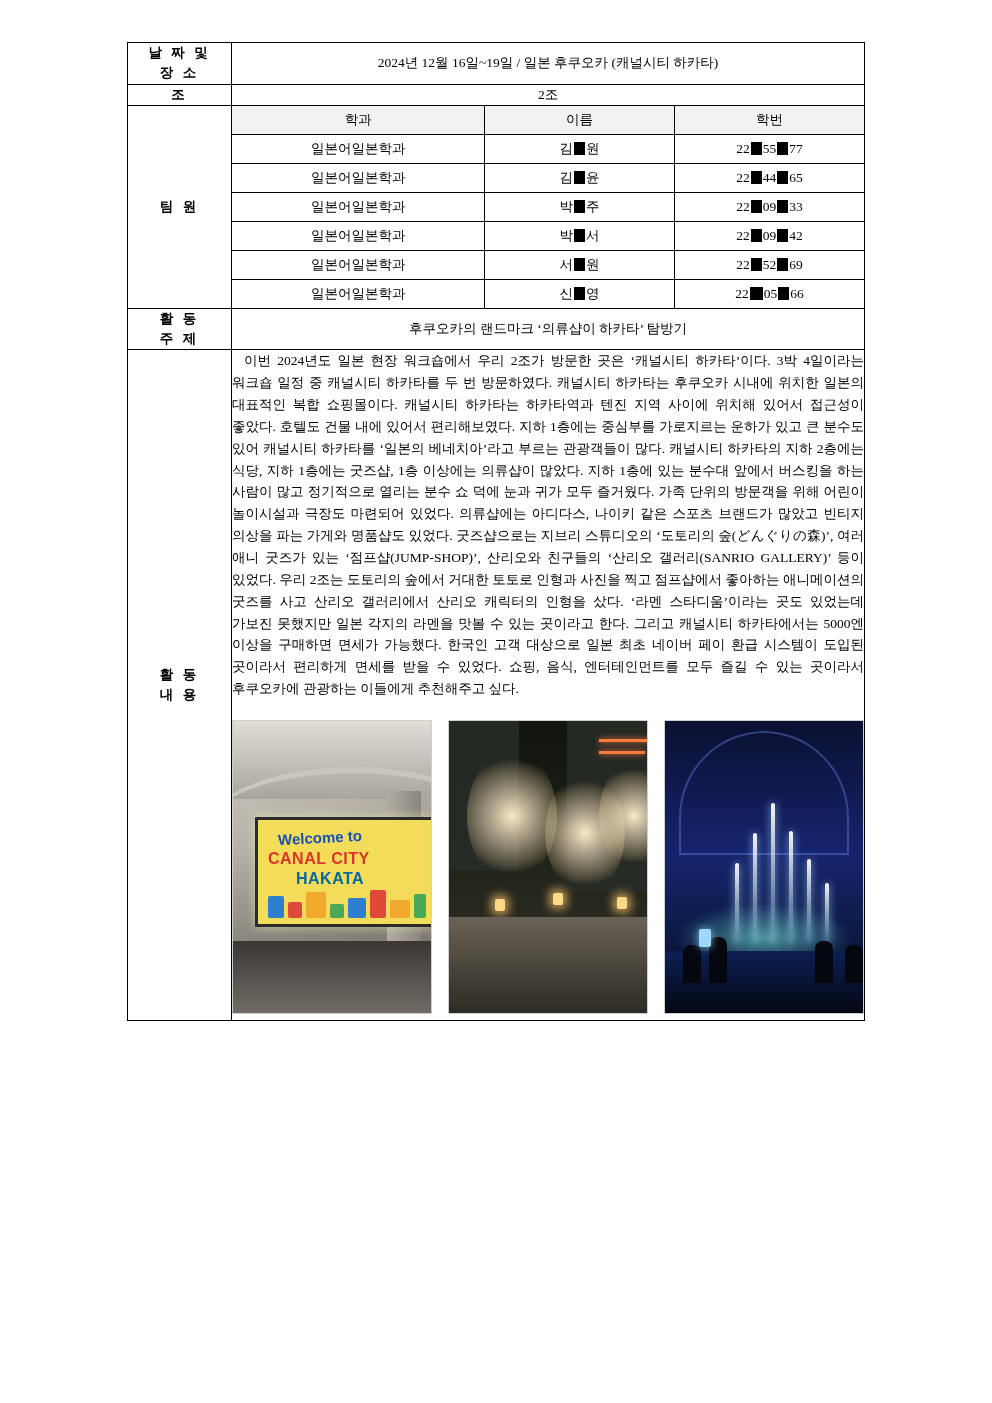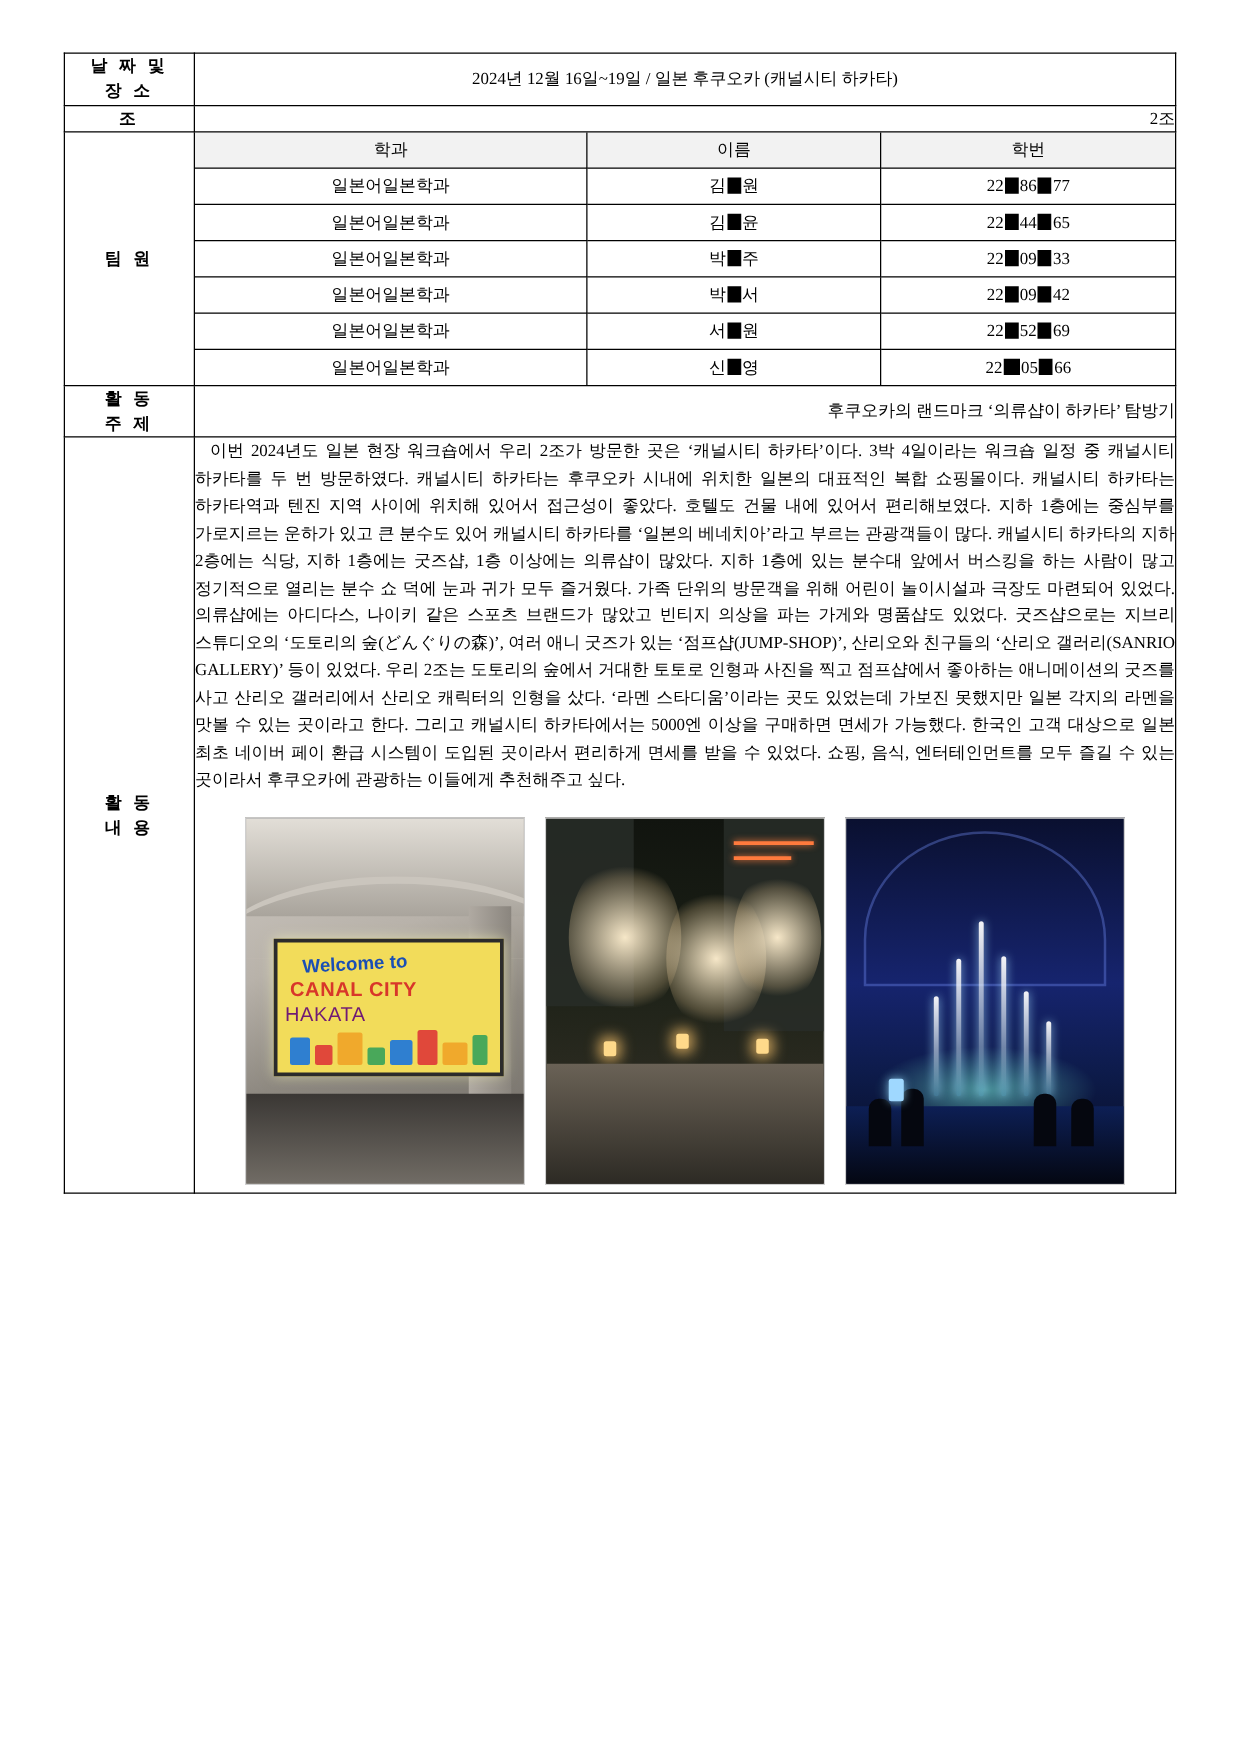--- a/index.html
+++ b/index.html
@@ -24,21 +24,21 @@
   .doc-title {
     text-align: center;
     font-size: 20px;
     font-weight: bold;
     letter-spacing: 1px;
     margin-top: 160px;
     margin-bottom: 0;
   }
   table.report {
     border-collapse: collapse;
-    width: 890px;
+    width: 738px;
     margin: 42px auto 0 auto;
     table-layout: fixed;
   }
   table.report td, table.report th {
     border: 1px solid #000000;
     padding: 0;
     vertical-align: middle;
     font-size: 13.5px;
   }
   .lbl {
@@ -48,21 +48,21 @@
     width: 104px;
     padding: 6px 2px;
     line-height: 1.5;
   }
   .lbl span { display: block; }
   .val-center {
     text-align: center;
     padding: 8px 4px;
   }
   .val-left {
-    text-align: right;
+    text-align: center;
     padding: 5px 8px;
   }
   table.members {
     border-collapse: collapse;
     width: 100%;
     table-layout: fixed;
   }
   table.members td {
     border: 1px solid #000000;
     text-align: center;
@@ -142,22 +142,22 @@
   }
   .ph1 .board .w1 {
     position:absolute; top:6px; left:20px; font-family:"Liberation Sans",sans-serif;
     font-size:15px; font-weight:bold; color:#1a4fb5; transform:rotate(-3deg);
   }
   .ph1 .board .w2 {
     position:absolute; top:26px; left:10px; font-family:"Liberation Sans",sans-serif;
     font-size:16px; font-weight:bold; color:#d8362a; letter-spacing:.5px;
   }
   .ph1 .board .w3 {
-    position:absolute; top:46px; left:6px; font-family:"Liberation Sans",sans-serif;
-    font-size:16px; font-weight:normal; color:#701a75; letter-spacing:.5px;
+    position:absolute; top:46px; left:38px; font-family:"Liberation Sans",sans-serif;
+    font-size:16px; font-weight:bold; color:#0369a1; letter-spacing:.5px;
   }
   .ph1 .board .blocks {
     position:absolute; bottom:6px; left:8px; right:8px; height:32px;
   }
   .ph1 .board .blk { position:absolute; bottom:0; border-radius:2px; }
   .ph1 .floor {
     position:absolute; bottom:0; left:0; right:0; height:72px;
     background: linear-gradient(180deg,#3a3734,#716c65);
   }
   .ph1 .pillar {
@@ -254,21 +254,21 @@
             </colgroup>
             <tbody>
               <tr class="members-head">
                 <td>학과</td>
                 <td>이름</td>
                 <td>학번</td>
               </tr>
               <tr>
                 <td>일본어일본학과</td>
                 <td><span>김</span><span class="redact"></span><span>원</span></td>
-                <td><span>22</span><span class="redact"></span><span>86</span><span class="redact"></span><span>77</span></td>
+                <td><span>22</span><span class="redact"></span><span>55</span><span class="redact"></span><span>77</span></td>
               </tr>
               <tr>
                 <td>일본어일본학과</td>
                 <td><span>김</span><span class="redact"></span><span>윤</span></td>
                 <td><span>22</span><span class="redact"></span><span>44</span><span class="redact"></span><span>65</span></td>
               </tr>
               <tr>
                 <td>일본어일본학과</td>
                 <td><span>박</span><span class="redact"></span><span>주</span></td>
                 <td><span>22</span><span class="redact"></span><span>09</span><span class="redact"></span><span>33</span></td>

